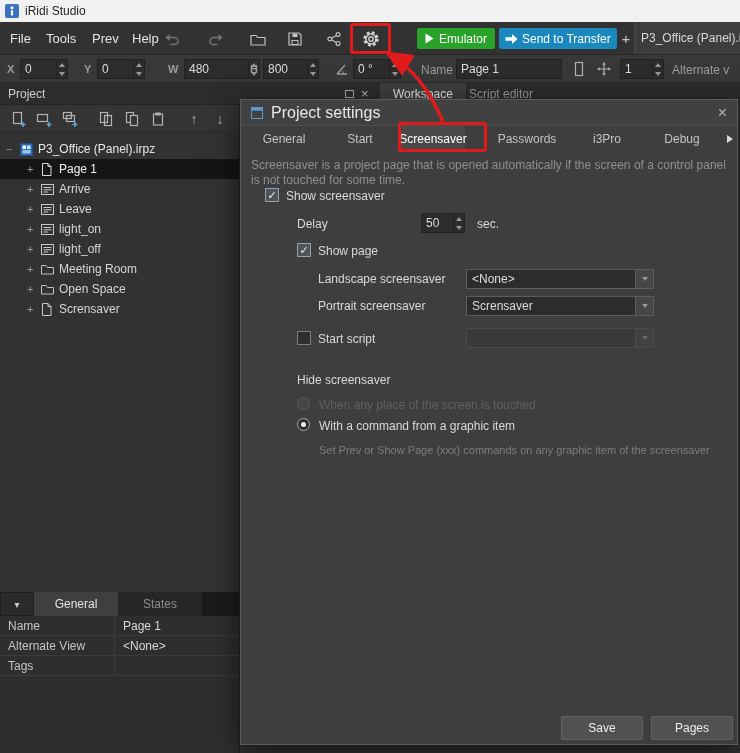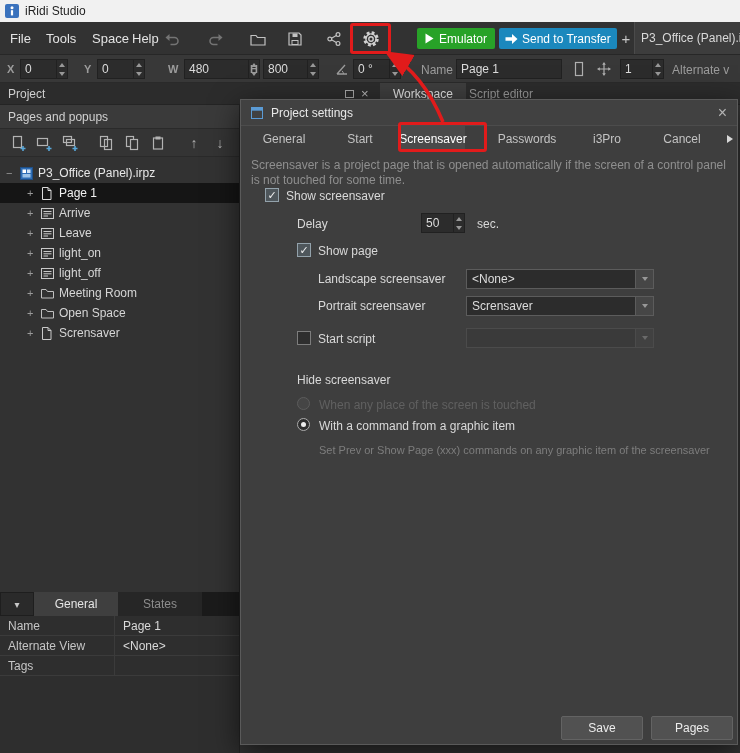--- a/index.html
+++ b/index.html
@@ -62,21 +62,21 @@
   .ptab.active{background:#3f3f3f;color:#e4e4e4}
   .ptab.inactive{background:#262626;color:#8d8d8d}
   .ptab-rest{flex:1;background:#1b1b1b}
   .prow{display:flex;height:20px;border-bottom:1px solid #3b3b3b}
   .prow .k{width:115px;padding-left:8px;color:#c5c5c5;border-right:1px solid #3b3b3b;display:flex;align-items:center}
   .prow .v{flex:1;padding-left:8px;color:#d9d9d9;display:flex;align-items:center}
 
   
   .dialog{position:absolute;left:240px;top:99px;width:498px;height:646px;background:#3e3e3e;border:1px solid #5a5a5a;box-shadow:0 8px 28px rgba(0,0,0,.6);z-index:10;overflow:hidden}
   .dlg-title{position:absolute;left:0;top:0;width:100%;height:26px;background:#414141;border-bottom:1px solid #4c4c4c;display:flex;align-items:center;gap:8px;padding:0 10px}
-  .dlg-title .t{color:#e8e8e8;font-size:12px}
+  .dlg-title .t{color:#e8e8e8;font-size:16px}
   .dlg-close{margin-left:auto;color:#b4b4b4;font-size:16px;line-height:1}
   .dlg-tab{position:absolute;top:26px;height:26px;display:flex;align-items:center;justify-content:center;color:#c3c3c3;font-size:12px}
   .dlg-tab.active{background:#4a4a4a;color:#fff}
   .tab-more{position:absolute;top:35px;width:0;height:0;border-top:4px solid transparent;border-bottom:4px solid transparent;border-left:6px solid #d8d8d8}
   .dlg-desc{position:absolute;left:10px;top:58px;width:478px;color:#8f8f8f;font-size:12px;line-height:1.25}
   .cb{position:absolute;width:14px;height:14px;border:1px solid #7d7d7d;background:#2e2e2e;color:#f0f0f0;font-size:11px;line-height:12px;text-align:center}
   .cb.checked{background:#4e565b;border-color:#93a2ab}
   .dlg-label{position:absolute;color:#d9d9d9;font-size:12px;white-space:nowrap}
   .dlg-label.dim{color:#606060}
   .dlg-label.hint{color:#7d7d7d}
@@ -107,21 +107,21 @@
           <circle cx="7" cy="3.8" r="1.5" fill="#fff"></circle>
           <rect x="5.9" y="6.2" width="2.2" height="5.2" fill="#fff"></rect>
         </svg>
       </span>
     <span class="t">iRidi Studio</span>
   </div>
 
   <div class="menubar">
     <span class="menu-item" style="left:10px">File</span>
     <span class="menu-item" style="left:46px">Tools</span>
-    <span class="menu-item" style="left:92px">Space</span>
+    <span class="menu-item" style="left:92px">Prev</span>
     <span class="menu-item" style="left:132px">Help</span>
 
     <span class="mb-ico" style="left:160px">
         <svg width="15" height="13" viewBox="0 0 15 13">
           <path d="M4 4.5 H9.5 A3.5 3.5 0 0 1 9.5 11.5 H5.5" fill="none" stroke="#747474" stroke-width="1.5"></path>
           <polygon points="4.5,1 4.5,8 0.5,4.5" fill="#747474"></polygon>
         </svg>
       </span>
     <span class="mb-ico" style="left:203px">
         <svg width="15" height="13" viewBox="0 0 15 13">
@@ -268,21 +268,20 @@
 
   <div class="proj-header">
     <span class="proj-title">Project</span>
     <span class="float-ico"></span>
     <span class="close-ico">×</span>
     <span class="ws-tab active">Workspace</span>
     <span class="ws-tab inactive">Script editor</span>
   </div>
 
   <div class="sidebar">
-    <div class="pp-header">Pages and popups</div>
     <div class="pp-tools">
       <span class="tool-btn">
           <svg width="16" height="16" viewBox="0 0 16 16">
             <rect x="3.5" y="1.5" width="8" height="11" fill="none" stroke="#b3b3b3" stroke-width="1.2"></rect>
             <path d="M10.5 13.5 H15.5 M13 11 V16" stroke="#58a6d8" stroke-width="1.6"></path>
           </svg>
         </span>
       <span class="tool-btn">
           <svg width="16" height="16" viewBox="0 0 16 16">
             <rect x="1.5" y="3.5" width="10" height="7" fill="none" stroke="#b3b3b3" stroke-width="1.2"></rect>
@@ -443,21 +442,21 @@
           </svg>
         </span>
       <span class="t">Project settings</span>
       <span class="dlg-close">×</span>
     </div>
     <div class="dlg-tab" style="left:8px;width:70px">General</div>
     <div class="dlg-tab" style="left:84px;width:70px">Start</div>
     <div class="dlg-tab active" style="left:160px;width:64px">Screensaver</div>
     <div class="dlg-tab" style="left:248px;width:76px">Passwords</div>
     <div class="dlg-tab" style="left:330px;width:72px">i3Pro</div>
-    <div class="dlg-tab" style="left:408px;width:66px">Cancel</div>
+    <div class="dlg-tab" style="left:408px;width:66px">Debug</div>
     <span class="tab-more" style="left:486px"></span>
 
     <div class="dlg-desc">Screensaver is a project page that is opened automatically if the screen of a control panel is not touched for some time.</div>
 
     <span class="cb checked" style="left:24px;top:88px">✓</span>
     <span class="dlg-label" style="left:45px;top:89px">Show screensaver</span>
 
     <span class="dlg-label" style="left:56px;top:117px">Delay</span>
     <span class="spin" style="left:180px;top:113px;width:44px">
       <input value="50" style="">

